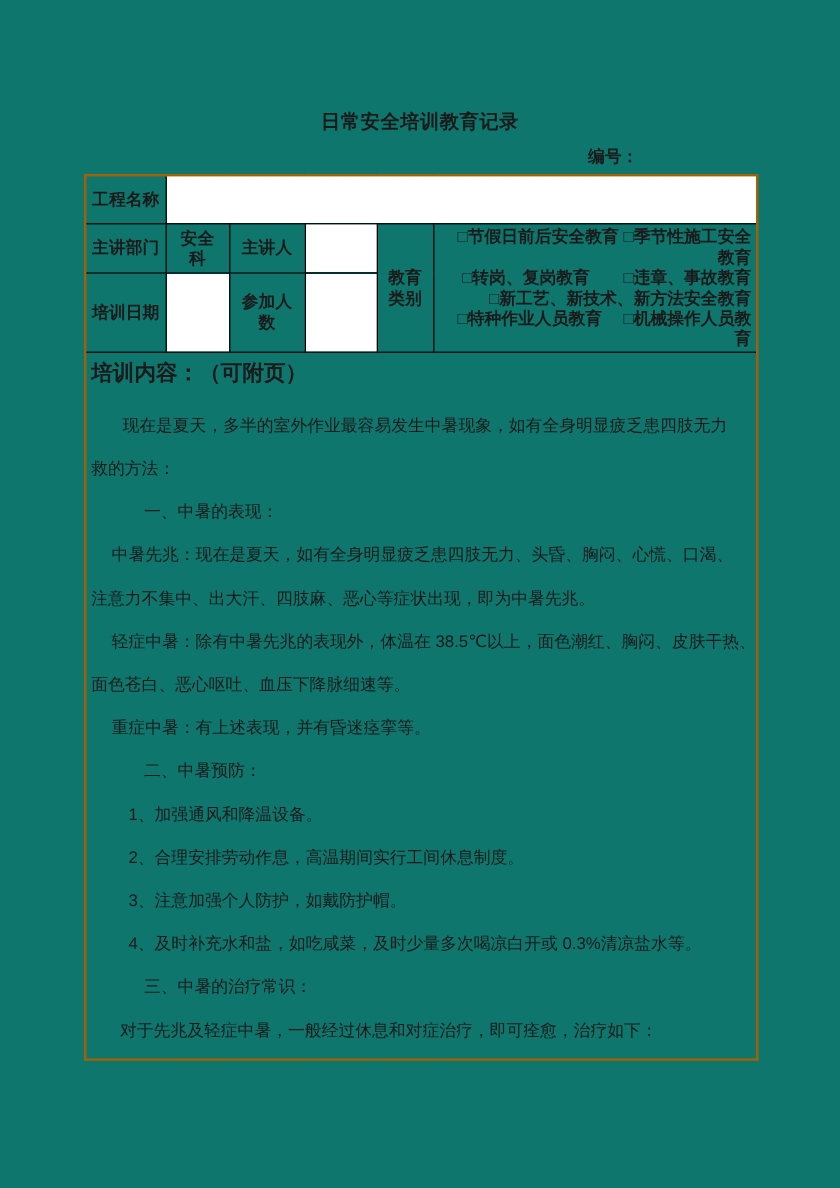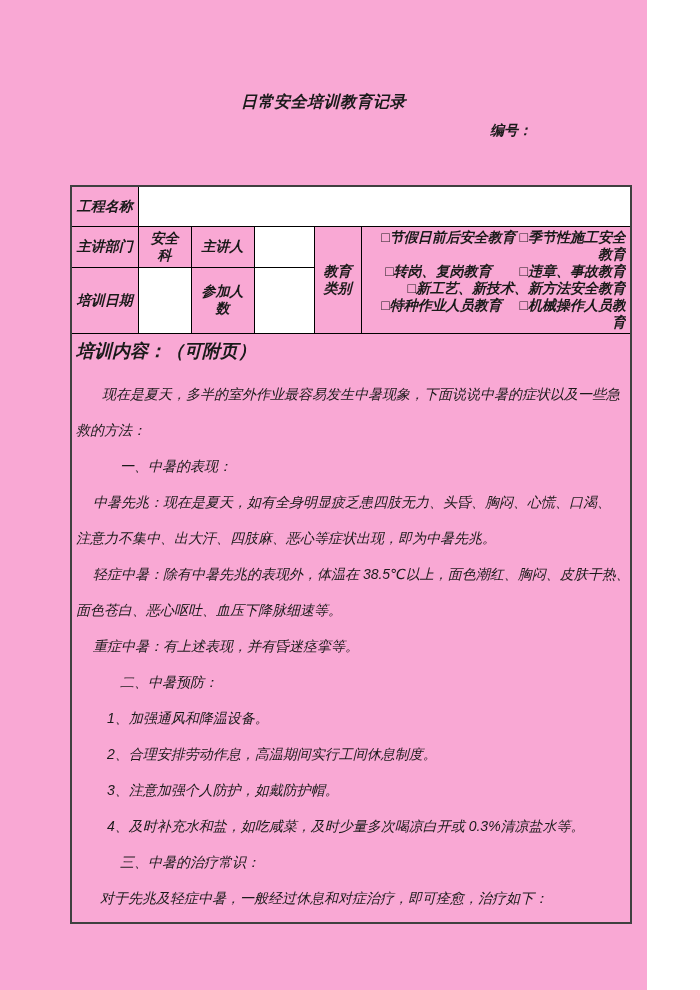--- a/index.html
+++ b/index.html
@@ -1,24 +1,23 @@
 <!DOCTYPE html>
 <html><head>
 <meta charset="utf-8">
 <style>
   html, body { margin: 0; padding: 0; background: #ffffff; }
   .page {
     position: relative;
-    width: 647px;
+    width: 700px;
     height: 990px;
-    background: #f9a8d4;
+    background: #0f766e;
     color: #1a1a1a;
     font-family: "Liberation Sans", "DejaVu Sans", sans-serif;
     overflow: hidden;
-    font-style: italic;
   }
   .doc-title {
     position: absolute;
     left: 0; right: 0; top: 92px;
     text-align: center;
     font-size: 16px;
     font-weight: bold;
     letter-spacing: 0.5px;
   }
   .doc-number {
@@ -27,22 +26,21 @@
     left: 490px;
     font-size: 14px;
     font-weight: bold;
   }
   table.form {
     position: absolute;
     left: 70px; top: 145px;
     width: 560px;
     border-collapse: collapse;
     table-layout: fixed;
-    border: 2px solid #404040;
-    margin-top: 40px;
+    border: 2px solid #a16207;
   }
   table.form td {
     border: 1px solid #000;
     font-size: 14px;
     padding: 2px 4px;
     vertical-align: middle;
     overflow: hidden;
   }
   td.label-cell {
     text-align: center;
@@ -125,21 +123,21 @@
       <td class="label-cell">培训日期</td>
       <td class="value-cell"></td>
       <td class="label-cell">参加人
 数</td>
       <td class="value-cell"></td>
     </tr>
     <tr style="height:590px">
       <td class="content-cell" colspan="6">
         <div class="content-heading">培训内容：（可附页）</div>
         <div class="content-body" id="content-lines">
-              <div class="content-line" style="padding-left: 26px;">现在是夏天，多半的室外作业最容易发生中暑现象，下面说说中暑的症状以及一些急</div>
+              <div class="content-line" style="padding-left: 26px;">现在是夏天，多半的室外作业最容易发生中暑现象，如有全身明显疲乏患四肢无力</div>
               <div class="content-line" style="padding-left: 0px;">救的方法：</div>
               <div class="content-line" style="padding-left: 44px;">一、中暑的表现：</div>
               <div class="content-line" style="padding-left: 17px;">中暑先兆：现在是夏天，如有全身明显疲乏患四肢无力、头昏、胸闷、心慌、口渴、</div>
               <div class="content-line" style="padding-left: 0px;">注意力不集中、出大汗、四肢麻、恶心等症状出现，即为中暑先兆。</div>
               <div class="content-line" style="padding-left: 17px;">轻症中暑：除有中暑先兆的表现外，体温在 38.5℃以上，面色潮红、胸闷、皮肤干热、</div>
               <div class="content-line" style="padding-left: 0px;">面色苍白、恶心呕吐、血压下降脉细速等。</div>
               <div class="content-line" style="padding-left: 17px;">重症中暑：有上述表现，并有昏迷痉挛等。</div>
               <div class="content-line" style="padding-left: 44px;">二、中暑预防：</div>
               <div class="content-line" style="padding-left: 31px;">1、加强通风和降温设备。</div>
               <div class="content-line" style="padding-left: 31px;">2、合理安排劳动作息，高温期间实行工间休息制度。</div>

